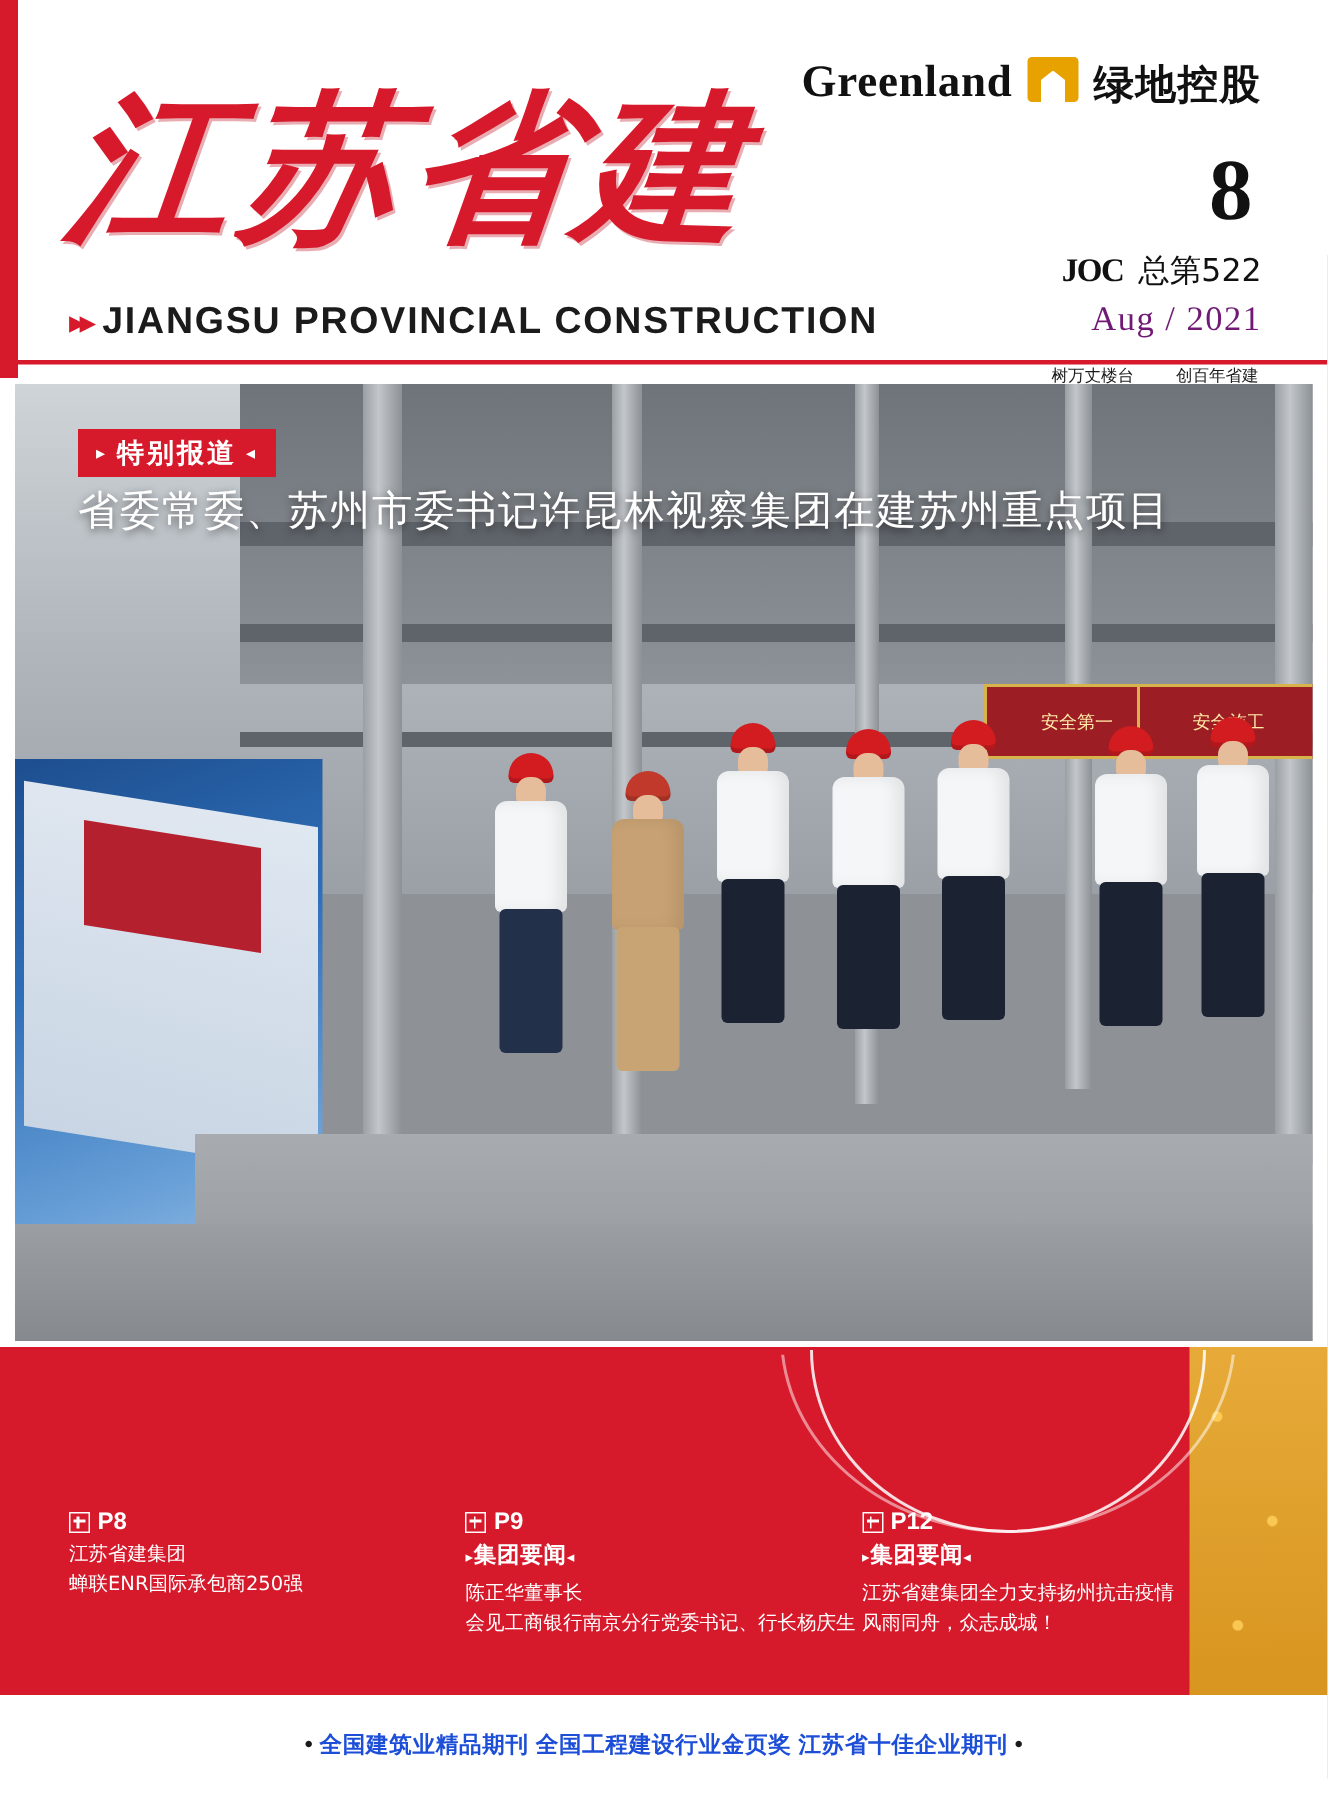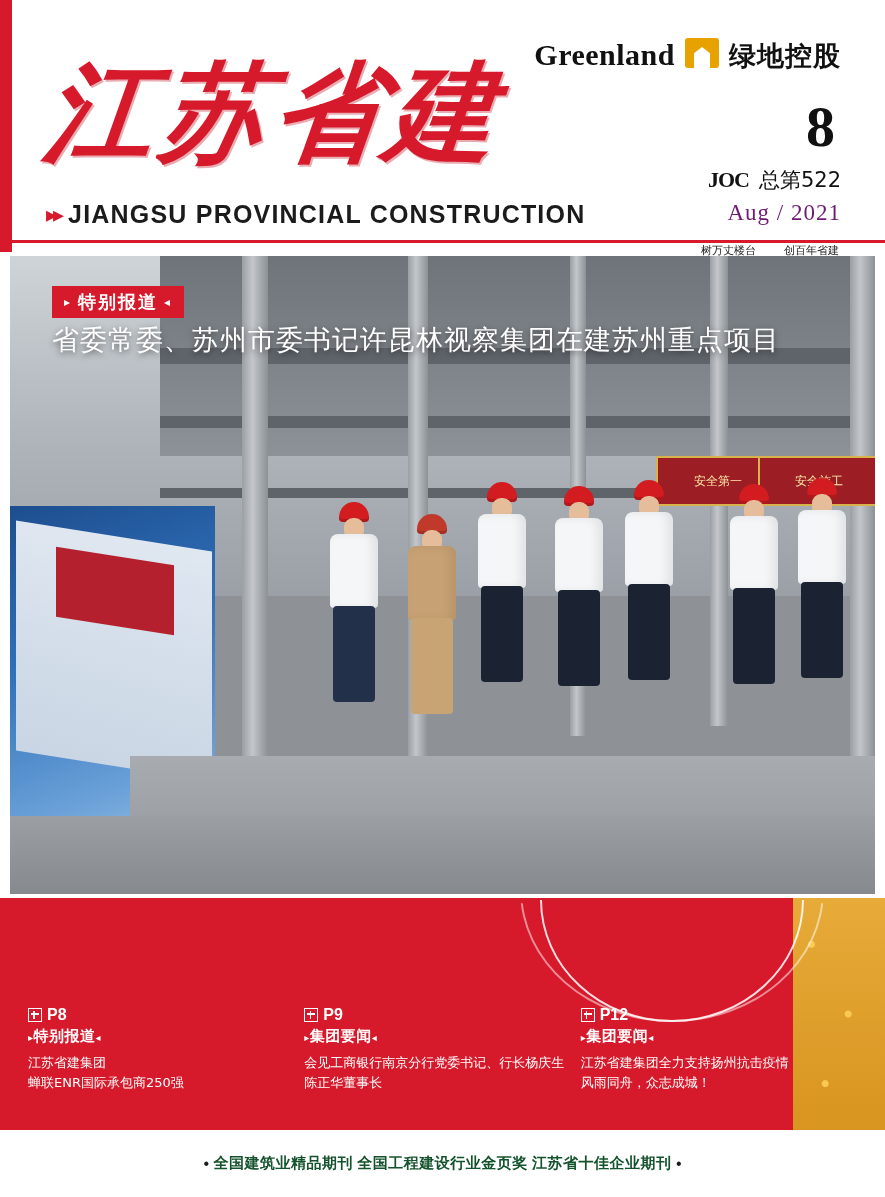--- a/index.html
+++ b/index.html
@@ -319,21 +319,21 @@
     border: 2px solid rgba(255,255,255,0.5);
     border-radius: 50%;
     clip-path: inset(55% 0 0 0);
   }
 
   .toc {
     position: absolute;
     left: 0; top: 108px;
     width: 885px;
     display: flex;
-    padding: 0 28px;
+    padding: 0 46px;
     box-sizing: border-box;
     gap: 0;
   }
   .toc-col { width: 285px; color: #ffffff; }
   .toc-page {
     font-family: "Liberation Sans", sans-serif;
     font-weight: bold;
     font-size: 16px;
     display: flex; align-items: center; gap: 5px;
     margin-bottom: 3px;
@@ -369,24 +369,24 @@
     left: 0;
     top: 1130px;
     width: 885px;
     height: 67px;
     background: #ffffff;
     display: flex;
     align-items: center;
     justify-content: center;
   }
   .footer-text {
-    font-family: Liberation Serif, serif;
+    font-family: Liberation Sans, sans-serif;
     font-weight: bold;
     font-size: 15px;
-    color: #14532d;
+    color: #1d4ed8;
     letter-spacing: 0.5px;
   }
   .footer-dot { color:#1b1b1b; }
 </style>
 </head>
 <body>
 
 <div class="page">
 
   <div class="header">
@@ -502,38 +502,35 @@
     <div class="band-gold"></div>
     <div class="band-swoosh"></div>
     <div class="band-swoosh2"></div>
 
     <div class="toc">
 
       <div class="toc-col">
         <div class="toc-page">
           <span class="toc-plus"></span>
           <span>P8</span>
-        </div>
-        <div class="toc-section">
-          <span class="ar">▸</span><span>特别报道</span><span class="ar">◂</span>
         </div>
         <div class="toc-line">江苏省建集团</div>
         <div class="toc-line">蝉联ENR国际承包商250强</div>
       </div>
 
       <div class="toc-col">
         <div class="toc-page">
           <span class="toc-plus"></span>
           <span>P9</span>
         </div>
         <div class="toc-section">
           <span class="ar">▸</span><span>集团要闻</span><span class="ar">◂</span>
         </div>
+        <div class="toc-line">陈正华董事长</div>
         <div class="toc-line">会见工商银行南京分行党委书记、行长杨庆生</div>
-        <div class="toc-line">陈正华董事长</div>
       </div>
 
       <div class="toc-col">
         <div class="toc-page">
           <span class="toc-plus"></span>
           <span>P12</span>
         </div>
         <div class="toc-section">
           <span class="ar">▸</span><span>集团要闻</span><span class="ar">◂</span>
         </div>

